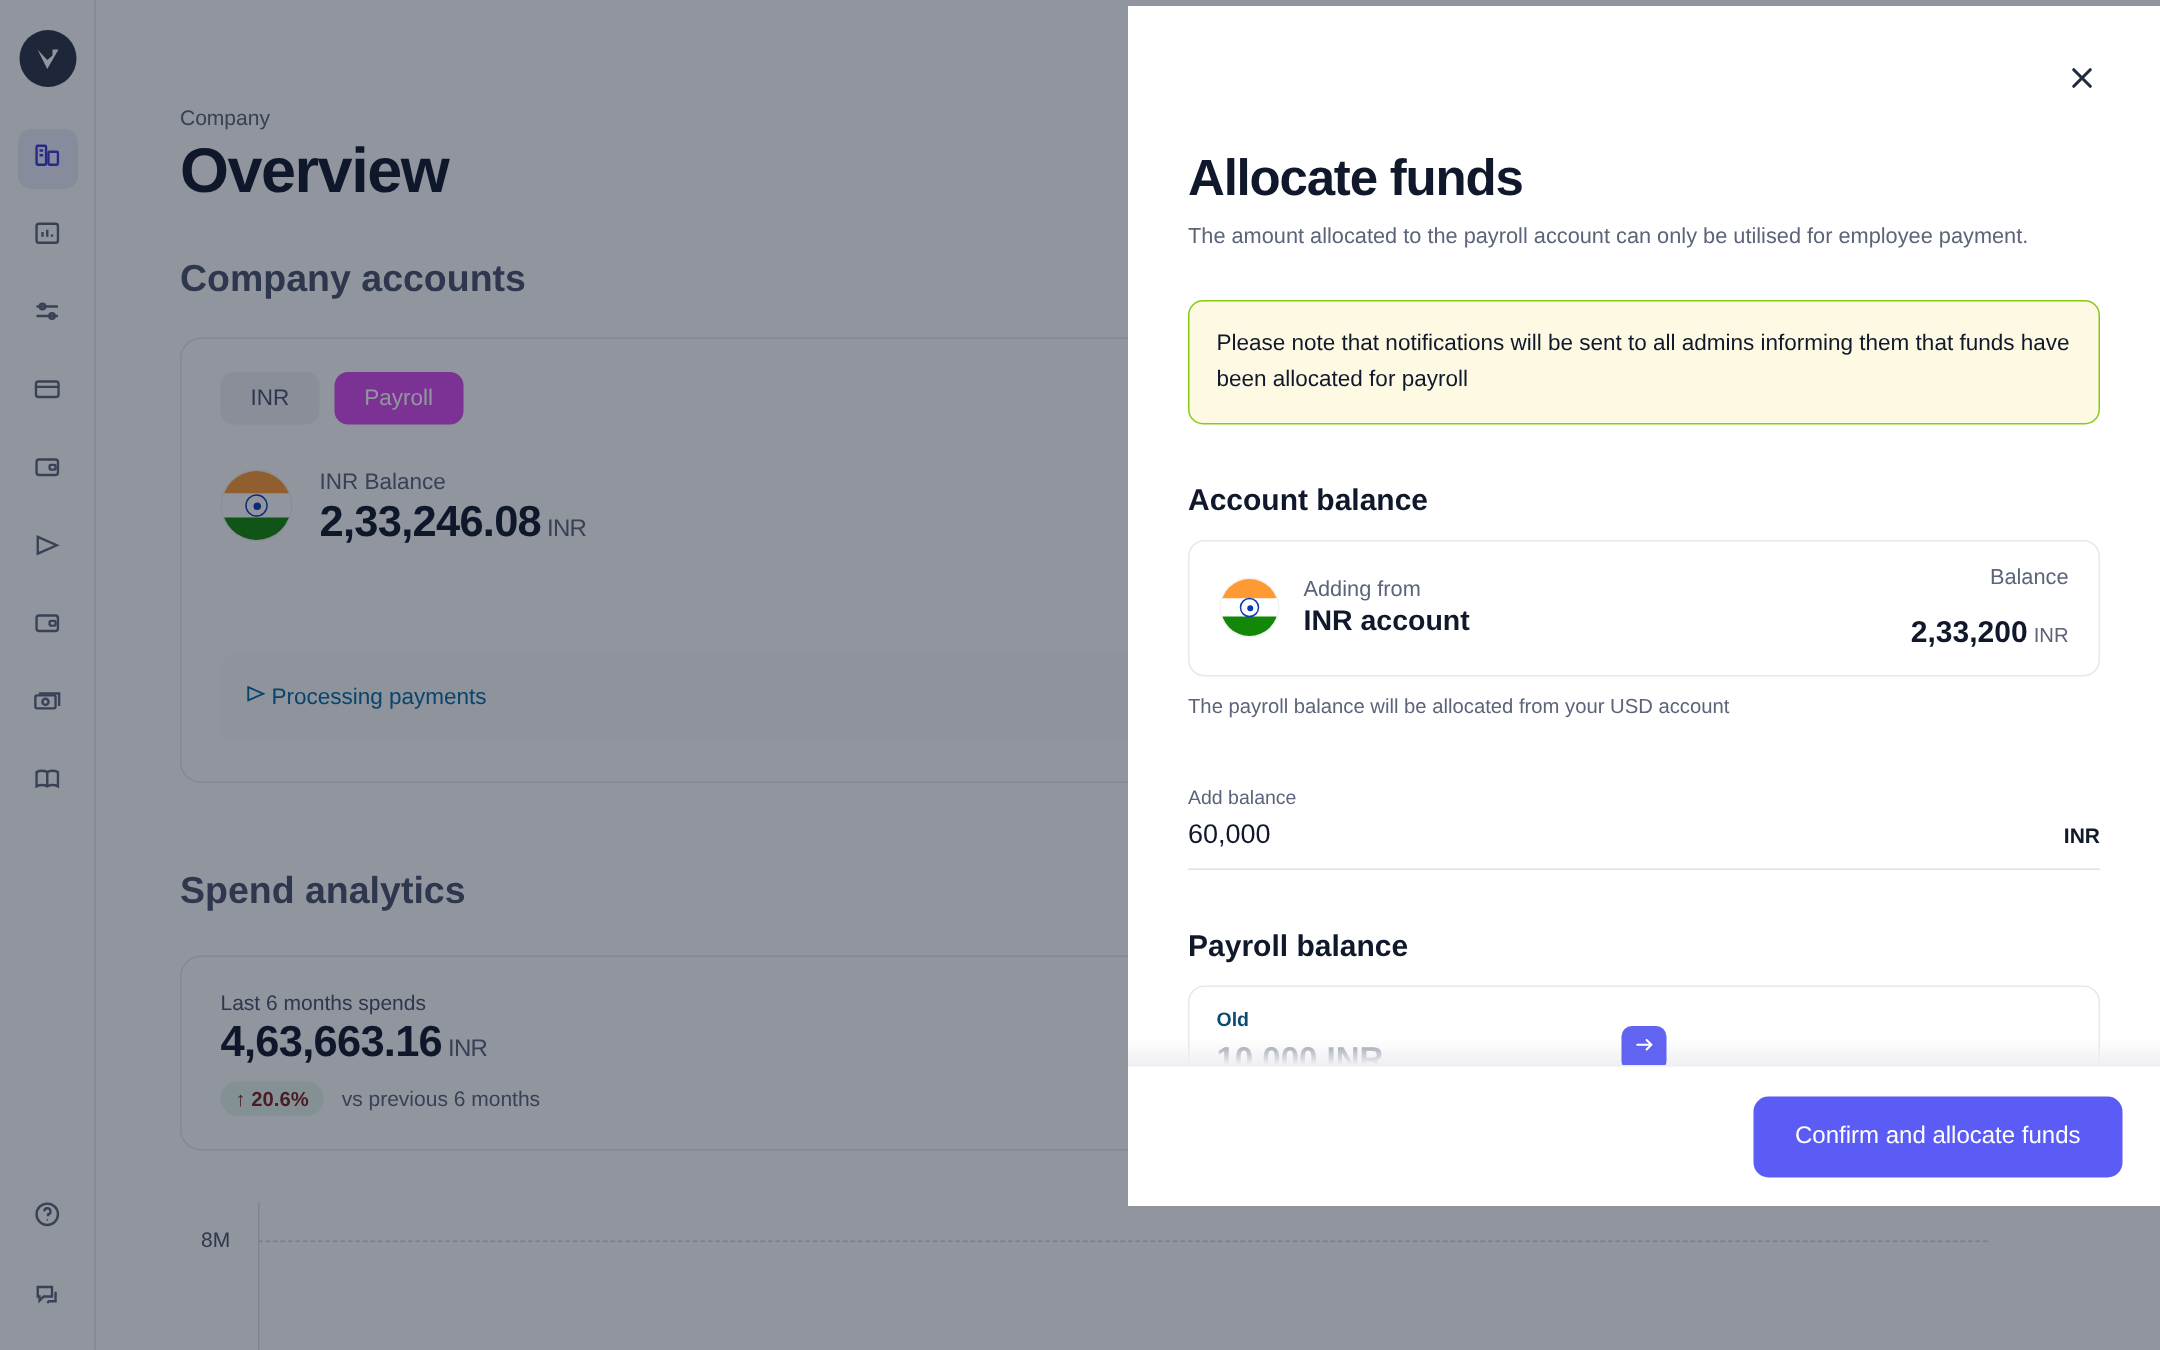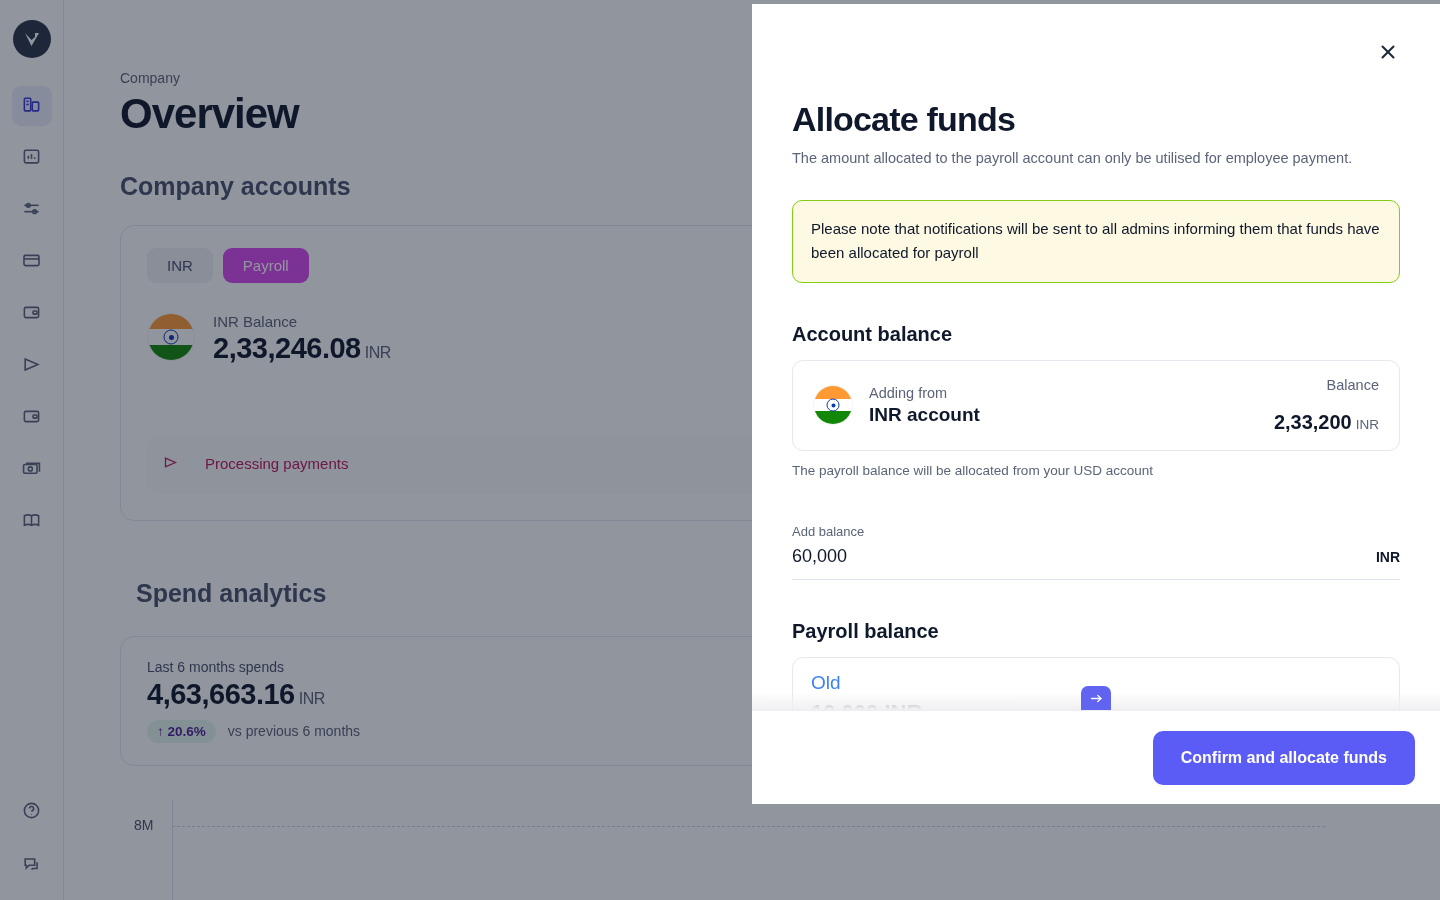--- a/index.html
+++ b/index.html
@@ -86,40 +86,40 @@
     width: 48px; height: 48px; border-radius: 50%; background: #f1f2f9;
     display: flex; align-items: center; justify-content: center; margin: 0 auto 8px auto;
     color: #3b38d6;
   }
   .action .lbl { font-size: 14px; color: #48526a; line-height: 1.45; }
 
   .sub-strip {
     margin-top: 26px; background: #fafbfc; border-radius: 10px; padding: 14px 16px 16px 16px;
     width: 1145px;
   }
-  .sub-line { display: flex; align-items: center; gap: 27px; font-size: 15px; color: #be185d; padding: 5px 0; }
-
-  .analytics-head { display: flex; align-items: center; width: 1205px; margin-bottom: 22px; margin-left: 16px; }
+  .sub-line { display: flex; align-items: center; gap: 3px; font-size: 15px; color: #0369a1; padding: 5px 0; }
+
+  .analytics-head { display: flex; align-items: center; width: 1205px; margin-bottom: 22px; }
   .an-title { font-size: 25px; font-weight: 700; color: #48526a; }
   .filters { display: flex; gap: 14px; margin-left: auto; }
   .pill {
     border: 1px solid #dfe2ea; border-radius: 10px; padding: 11px 18px;
     font-size: 15px; color: #2c3447; display: flex; align-items: center; gap: 10px;
     background: #fff;
   }
   .spend-card {
     width: 1205px; border: 1px solid #e6e8ee; border-radius: 14px;
     padding: 22px 26px; margin-bottom: 14px;
   }
   .spend-lbl { font-size: 14px; color: #48526a; margin-bottom: 3px; }
   .spend-amt { font-size: 29px; font-weight: 700; color: #10182b; letter-spacing: -0.5px; margin-bottom: 9px; }
   .spend-amt .cur { font-size: 16px; font-weight: 400; color: #5b6478; margin-left: 4px; }
   .delta-row { display: flex; align-items: center; gap: 12px; }
   .delta {
-    background: #e6f8ee; color: #4c1d95; font-size: 13.5px; font-weight: 600;
+    background: #e6f8ee; color: #7f1d1d; font-size: 13.5px; font-weight: 600;
     padding: 4px 10px; border-radius: 20px;
   }
   .delta-txt { font-size: 14px; color: #5b6478; }
 
   .chart-zone { position: relative; width: 1205px; height: 120px; margin-top: 34px; }
   .y-lbl { position: absolute; left: 14px; top: 17px; font-size: 14px; color: #48526a; }
   .axis-v { position: absolute; left: 52px; top: 0; width: 1px; height: 120px; background: #dfe2ea; }
   .grid-h { position: absolute; left: 52px; right: 0; top: 26px; border-top: 1px dashed #cfd4de; }
 
   
@@ -165,21 +165,21 @@
   .field-row { display: flex; align-items: baseline; }
   .field-val {
     font-size: 18px; color: #10182b; border: none; outline: none; background: transparent;
     font-family: "Liberation Sans", sans-serif; flex: 1 1 auto; padding: 0;
   }
   .field-cur { font-size: 14px; font-weight: 700; color: #10182b; }
 
   .pb-row { display: flex; align-items: stretch; gap: 0; position: relative; }
   .pb-box { flex: 1 1 0; border: 1px solid #e6e8ee; border-radius: 11px; padding: 14px 18px 18px 18px; min-height: 84px; }
   .pb-box.new { margin-left: 18px; }
-  .pb-lbl { font-size: 19px; color: #3b82f6; margin-bottom: 6px; }
+  .pb-lbl { font-size: 13px; color: #0c4a6e; margin-bottom: 6px; font-weight: bold; }
   .pb-lbl.r { text-align: right; }
   .pb-val { font-size: 22px; font-weight: 700; color: #8a92a5; }
   .pb-newrow { display: flex; align-items: center; justify-content: flex-end; gap: 10px; }
   .pb-badge {
     background: #e6f8ee; color: #16a35a; font-size: 13.5px; font-weight: 600;
     padding: 4px 11px; border-radius: 20px; white-space: nowrap;
   }
   .pb-new { font-size: 22px; font-weight: 700; color: #10182b; }
   .arrow-btn {
     position: absolute; left: 50%; top: 50%; transform: translate(-50%,-50%);
@@ -189,21 +189,21 @@
   .fade-bar { position: absolute; left: 0; right: 0; bottom: 0; height: 18px;
     background: linear-gradient(to bottom, rgba(255,255,255,0), #f0f0f2); }
 
   .drawer-foot {
     flex: 0 0 94px; border-top: 1px solid #eceef2; background: #ffffff;
     display: flex; align-items: center; justify-content: flex-end; padding-right: 25px;
   }
   .confirm-btn {
     background: #5b5bf5; color: #ffffff; border: none; border-radius: 10px;
     font-size: 16px; font-family: "Liberation Sans", sans-serif;
-    padding: 18px 28px; cursor: pointer; font-weight: bold;
+    padding: 18px 28px; cursor: pointer;
   }
 </style>
 </head>
 <body>
 
 <div id="app">
 
   <div class="bg-layer">
 
     <div class="rail">

